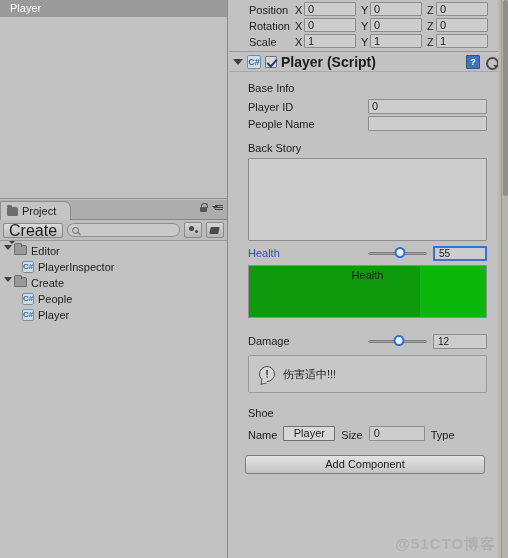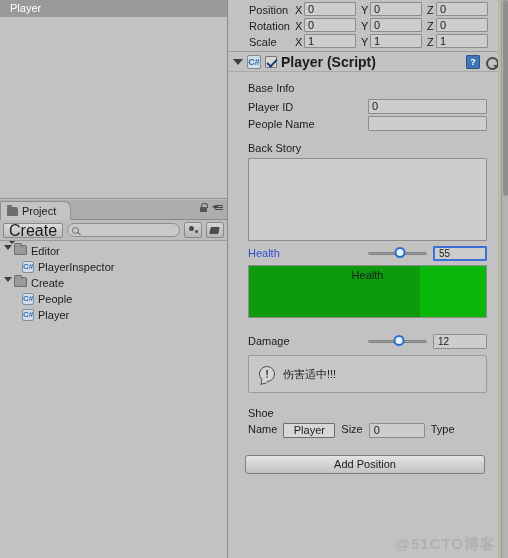--- a/index.html
+++ b/index.html
@@ -320,21 +320,21 @@
     font-weight: bold; color: #333;
   }
   .warn-ico::after {
     content: ""; position: absolute; left: 1px; bottom: -3px;
     width: 5px; height: 5px; background: #d6d6d6;
     border-left: 1.5px solid #4e4e4e; border-bottom: 1.5px solid #4e4e4e;
     transform: rotate(-12deg) skewX(-20deg);
   }
   .warn-text { font-size: 11px; color: #1b1b1b; }
 
-  .shoe-row { display: flex; align-items: flex-start; font-size: 11px; height: 18px; gap: 6px; }
+  .shoe-row { display: flex; align-items: flex-end; font-size: 11px; height: 18px; gap: 6px; }
   .shoe-name-field {
     width: 52px; height: 15px; background: #d7d7d7;
     border: 1px solid #6f6f6f; border-radius: 1px;
     font-size: 11px; line-height: 13px; text-align: center;
   }
   .shoe-size-field {
     width: 56px; height: 15px; background: #cdcdcd;
     border: 1px solid #8d8d8d; border-radius: 1px;
     font-size: 11px; line-height: 13px; padding-left: 4px;
   }
@@ -533,21 +533,21 @@
         <span>Name</span>
         <span class="shoe-name-field">Player</span>
         <span>Size</span>
         <span class="shoe-size-field">0</span>
         <span>Type</span>
       </div>
 
     </div>
 
     <div class="add-comp-wrap">
-      <div class="add-comp-btn">Add Position</div>
+      <div class="add-comp-btn">Add Component</div>
     </div>
 
   </div>
 
   <div id="edge-strip"></div>
   <div id="vscroll">
     <div id="vthumb"></div>
   </div>
 
   <div class="watermark">@51CTO博客</div>

